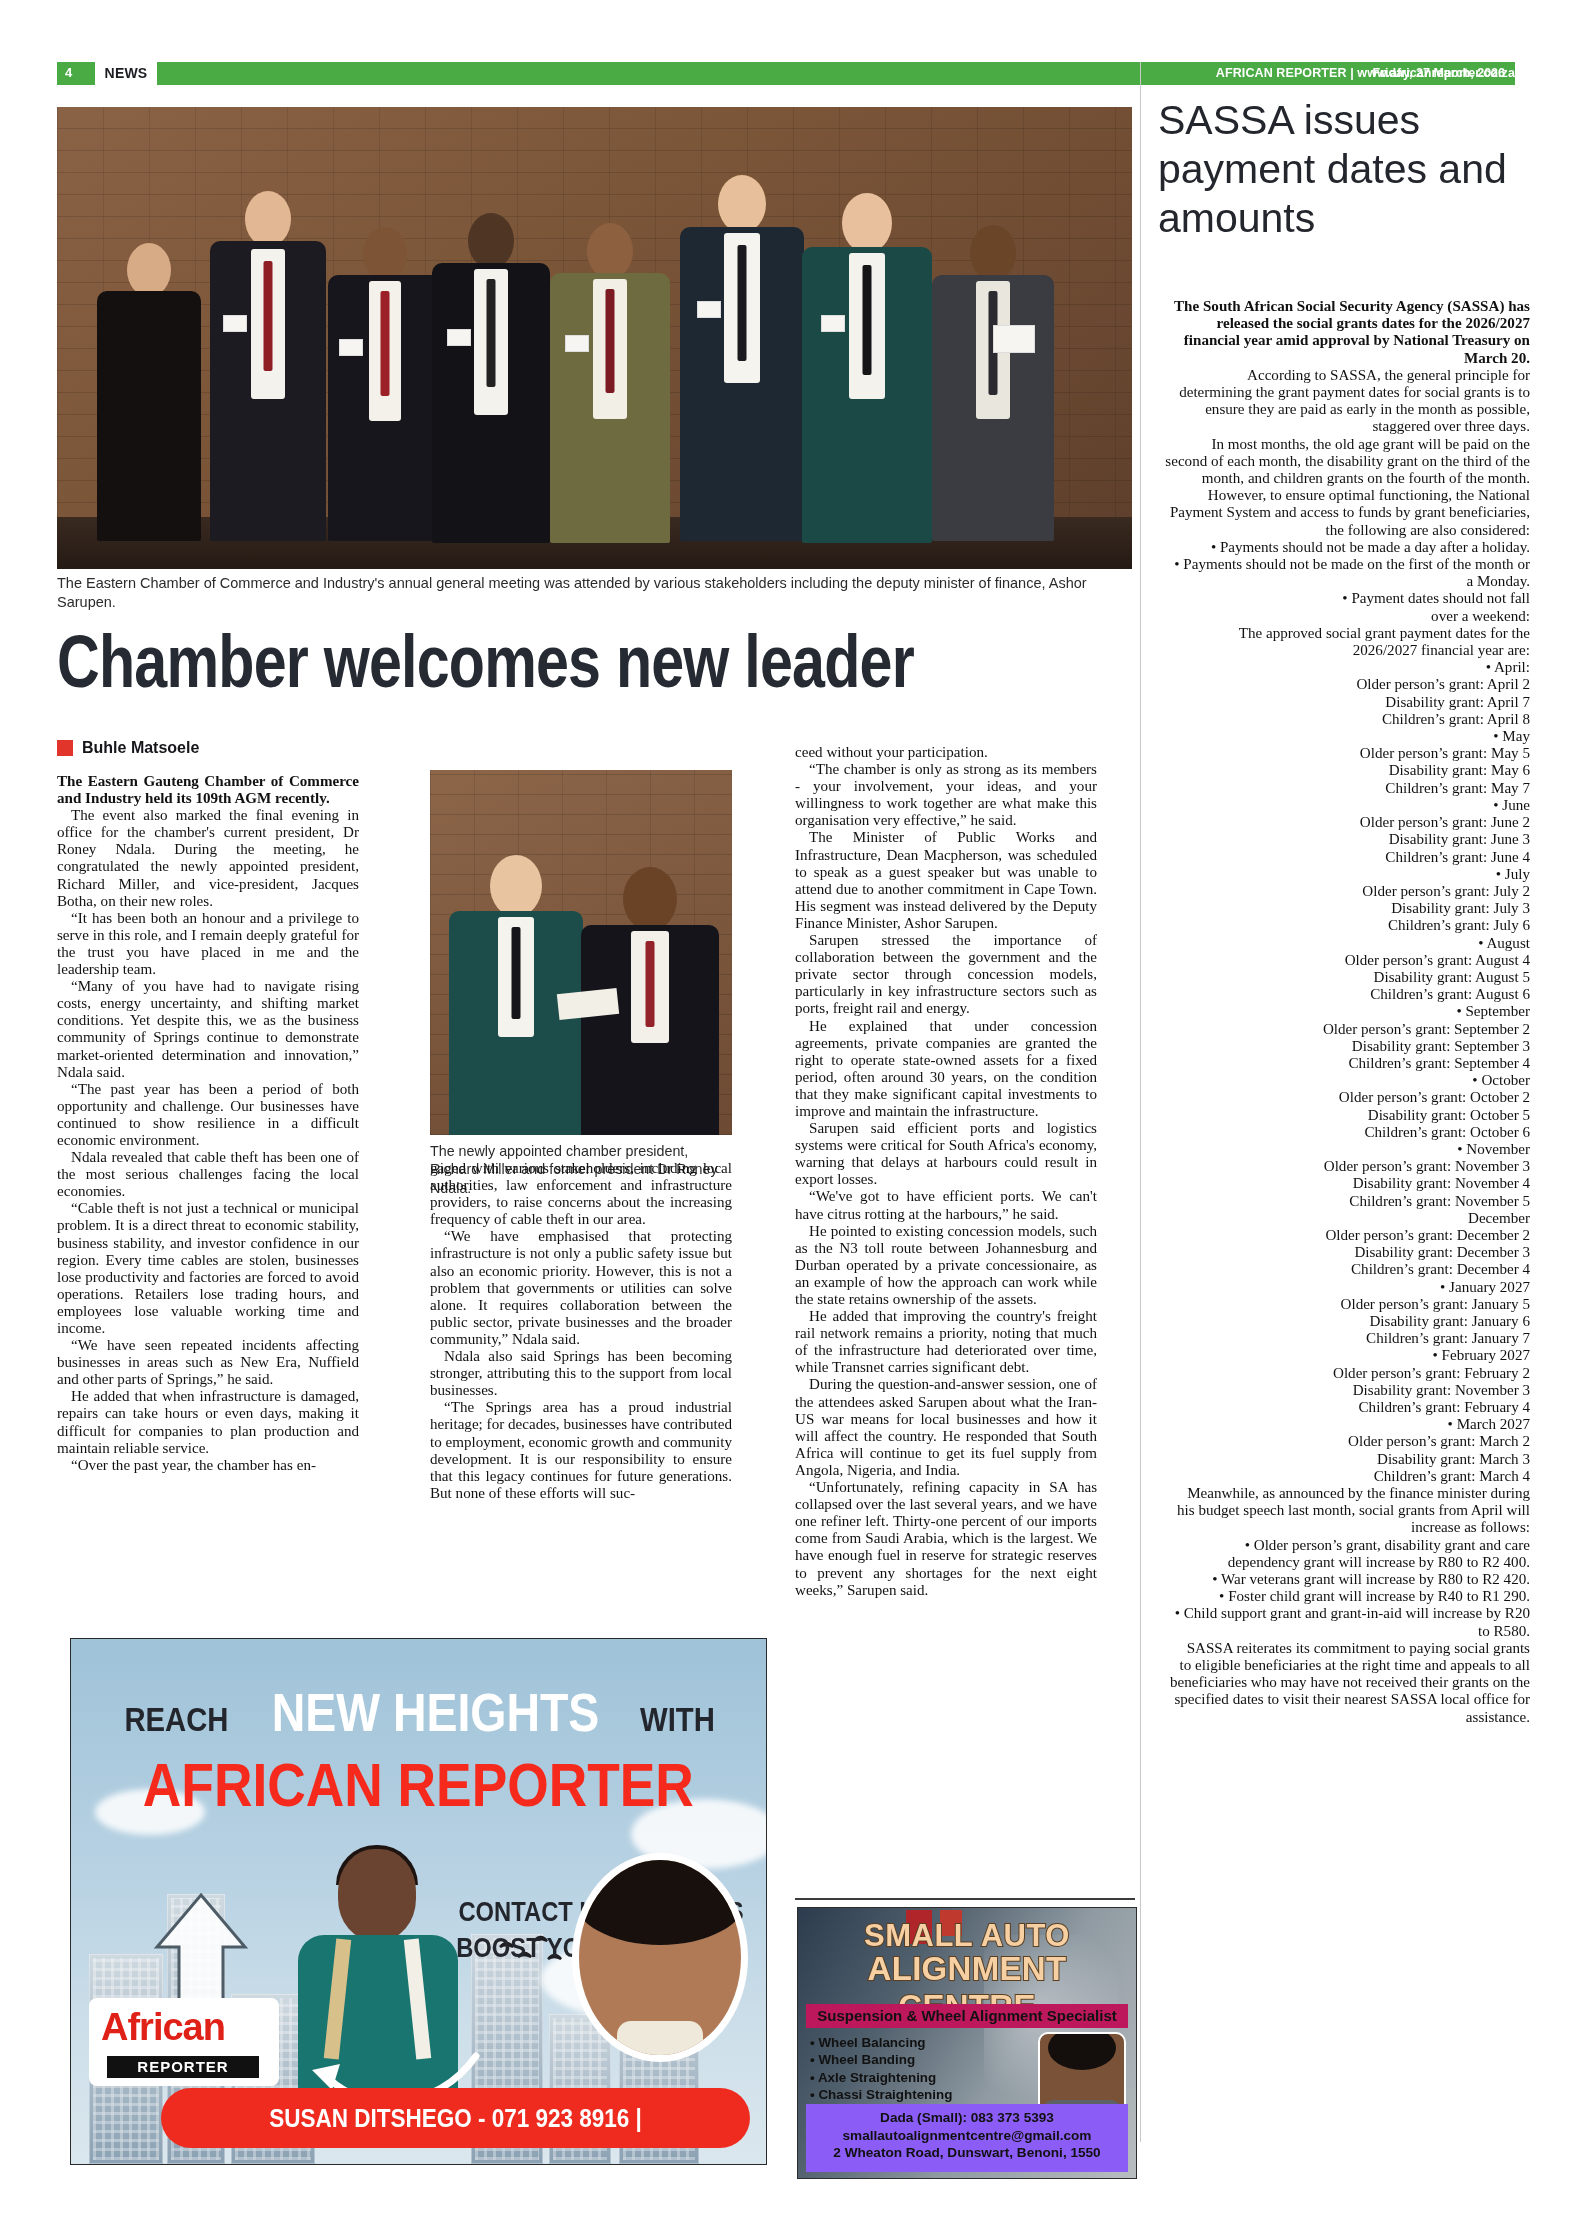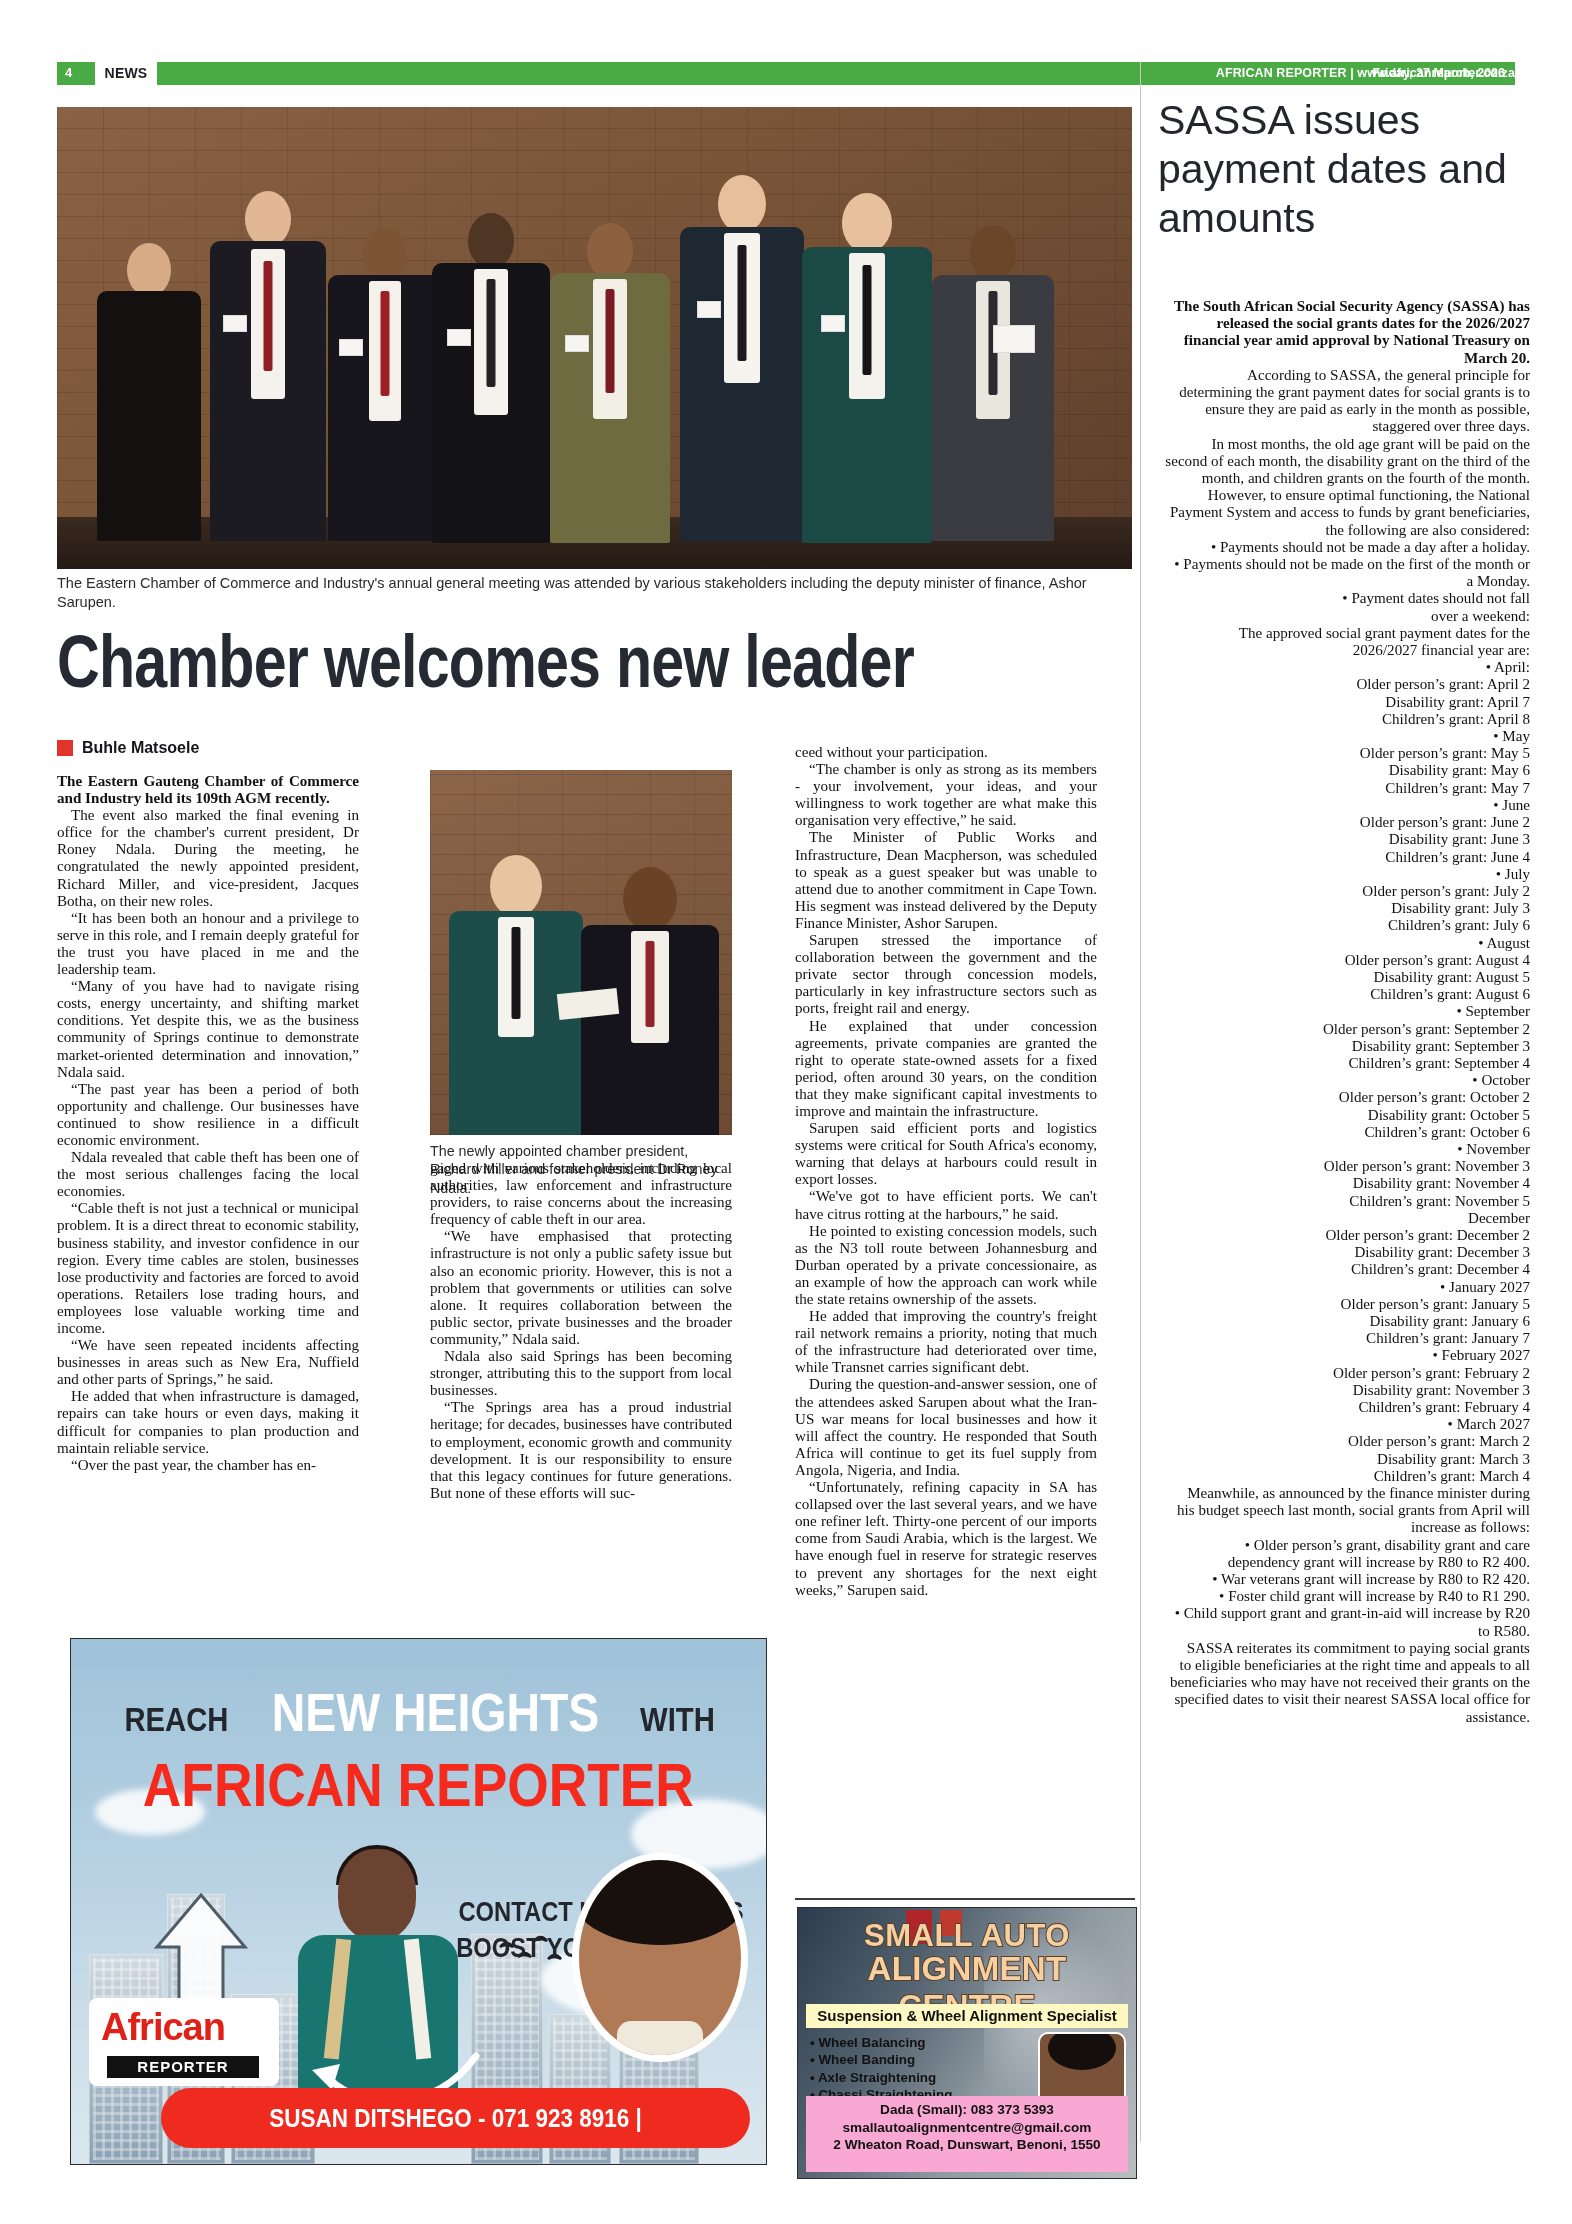--- a/index.html
+++ b/index.html
@@ -130,30 +130,30 @@
   .autoad .bgimg::after{content:"";position:absolute;left:55%;top:10%;width:40%;height:70%;
       background:radial-gradient(circle at 40% 40%, rgba(255,255,255,.35), rgba(255,255,255,0) 65%);}
   .autoad .redbit{position:absolute;left:108px;top:2px;width:26px;height:34px;background:#b0252a;}
   .autoad .redbit2{position:absolute;left:142px;top:2px;width:22px;height:26px;background:#c0392f;}
   .aa-t1{position:absolute;left:0;right:0;top:10px;text-align:center;
       font-family:"Liberation Sans",sans-serif;font-weight:bold;font-size:31px;color:#f6cfa2;
       -webkit-text-stroke:2px #5a3f22;paint-order:stroke fill;letter-spacing:.5px;}
   .aa-t2{position:absolute;left:0;right:0;top:42px;text-align:center;
       font-family:"Liberation Sans",sans-serif;font-weight:bold;font-size:33px;color:#f6cfa2;
       -webkit-text-stroke:2px #5a3f22;paint-order:stroke fill;letter-spacing:.3px;}
-  .aa-sub{position:absolute;left:8px;right:8px;top:96px;height:24px;background:#fef9c3;}
+  .aa-sub{position:absolute;left:8px;right:8px;top:96px;height:24px;background:#be185d;}
   .aa-sub span{display:block;text-align:center;line-height:24px;
       font-family:"Liberation Sans",sans-serif;font-weight:bold;font-size:15px;color:#111;}
   .aa-list{position:absolute;left:12px;top:126px;width:215px;
       font-family:"Liberation Sans",sans-serif;font-weight:bold;font-size:13.4px;line-height:17.4px;color:#111;}
   .aa-photo{position:absolute;right:10px;top:124px;width:84px;height:92px;border-radius:10px;
       border:2px solid #fff;overflow:hidden;background:#7a5238;}
   .aa-photo .hh{position:absolute;left:8px;top:-8px;width:68px;height:44px;border-radius:50%;background:#140f0c;}
   .aa-photo .sh{position:absolute;left:2px;bottom:0;width:80px;height:26px;background:#5d6266;border-radius:12px 12px 0 0;}
-  .aa-foot{position:absolute;left:8px;right:8px;bottom:6px;background:#f9a8d4;padding:5px 0 18px;text-align:center;
+  .aa-foot{position:absolute;left:8px;right:8px;bottom:6px;background:#8b5cf6;padding:5px 0 10px;text-align:center;
       font-family:"Liberation Sans",sans-serif;font-weight:bold;font-size:13.6px;line-height:17.6px;color:#111;}
 </style>
 </head>
 <body>
 
 <div class="page">
 
   <div class="topbar">
     <div class="pgnum">4</div>
     <div class="sectag">

